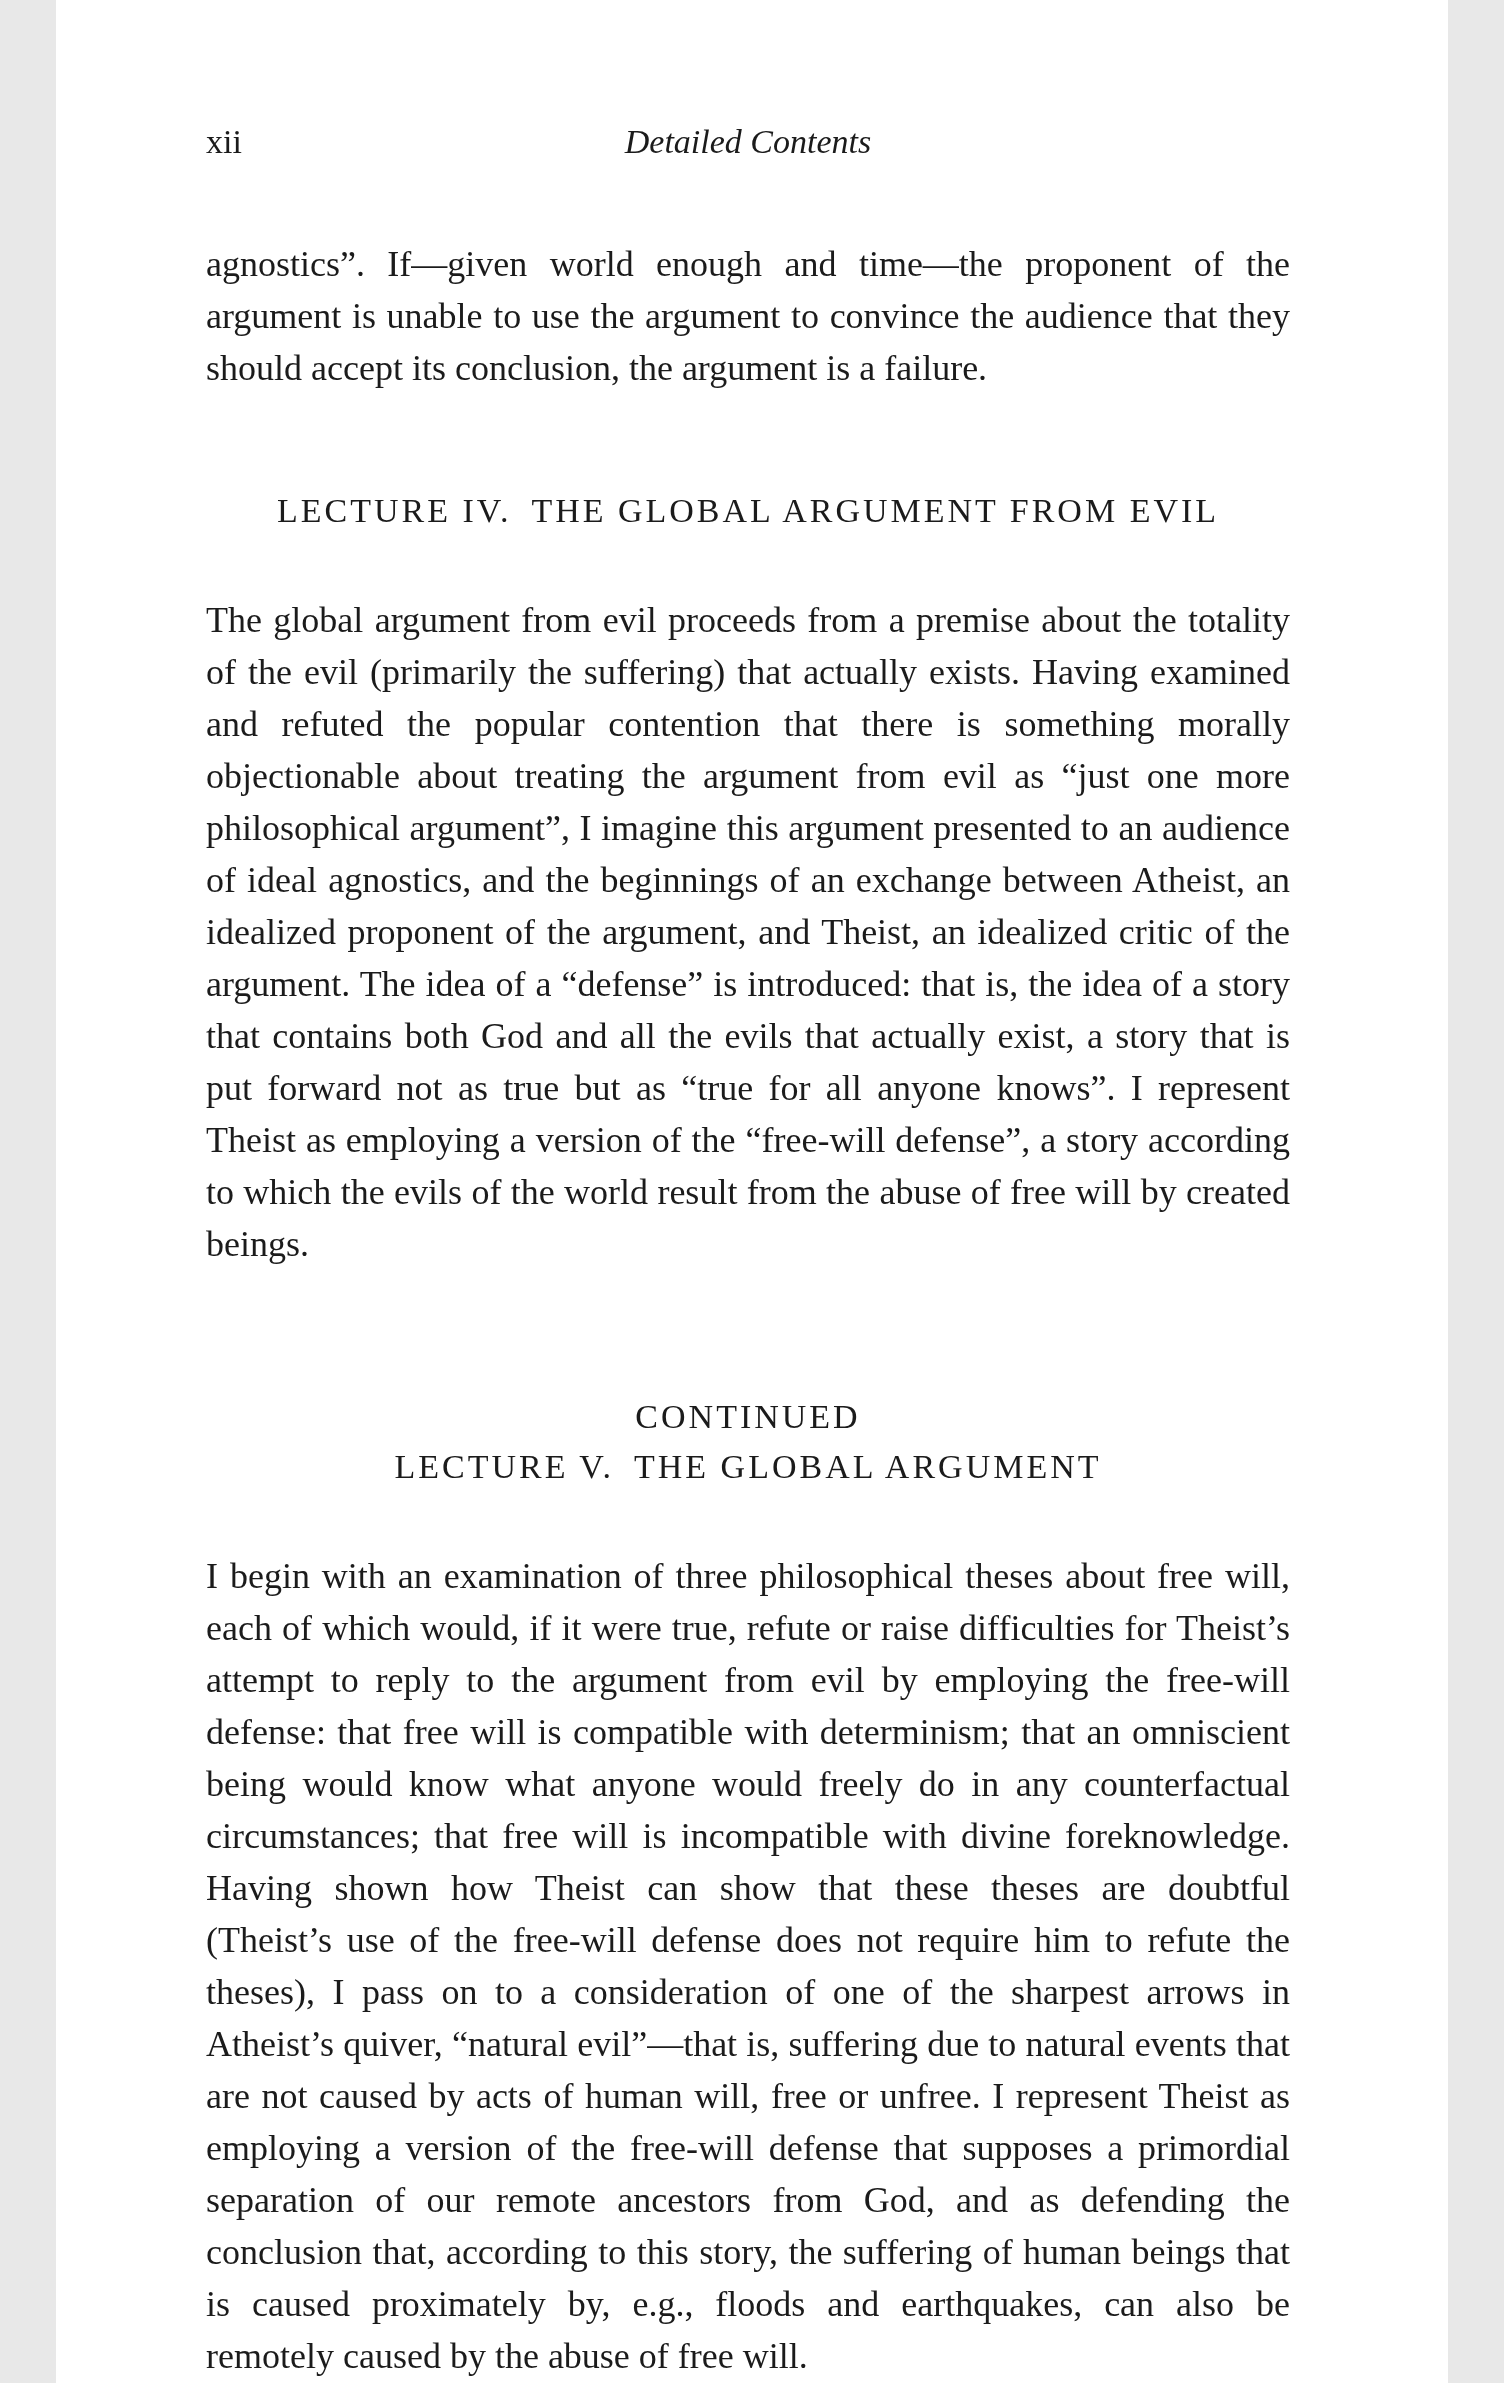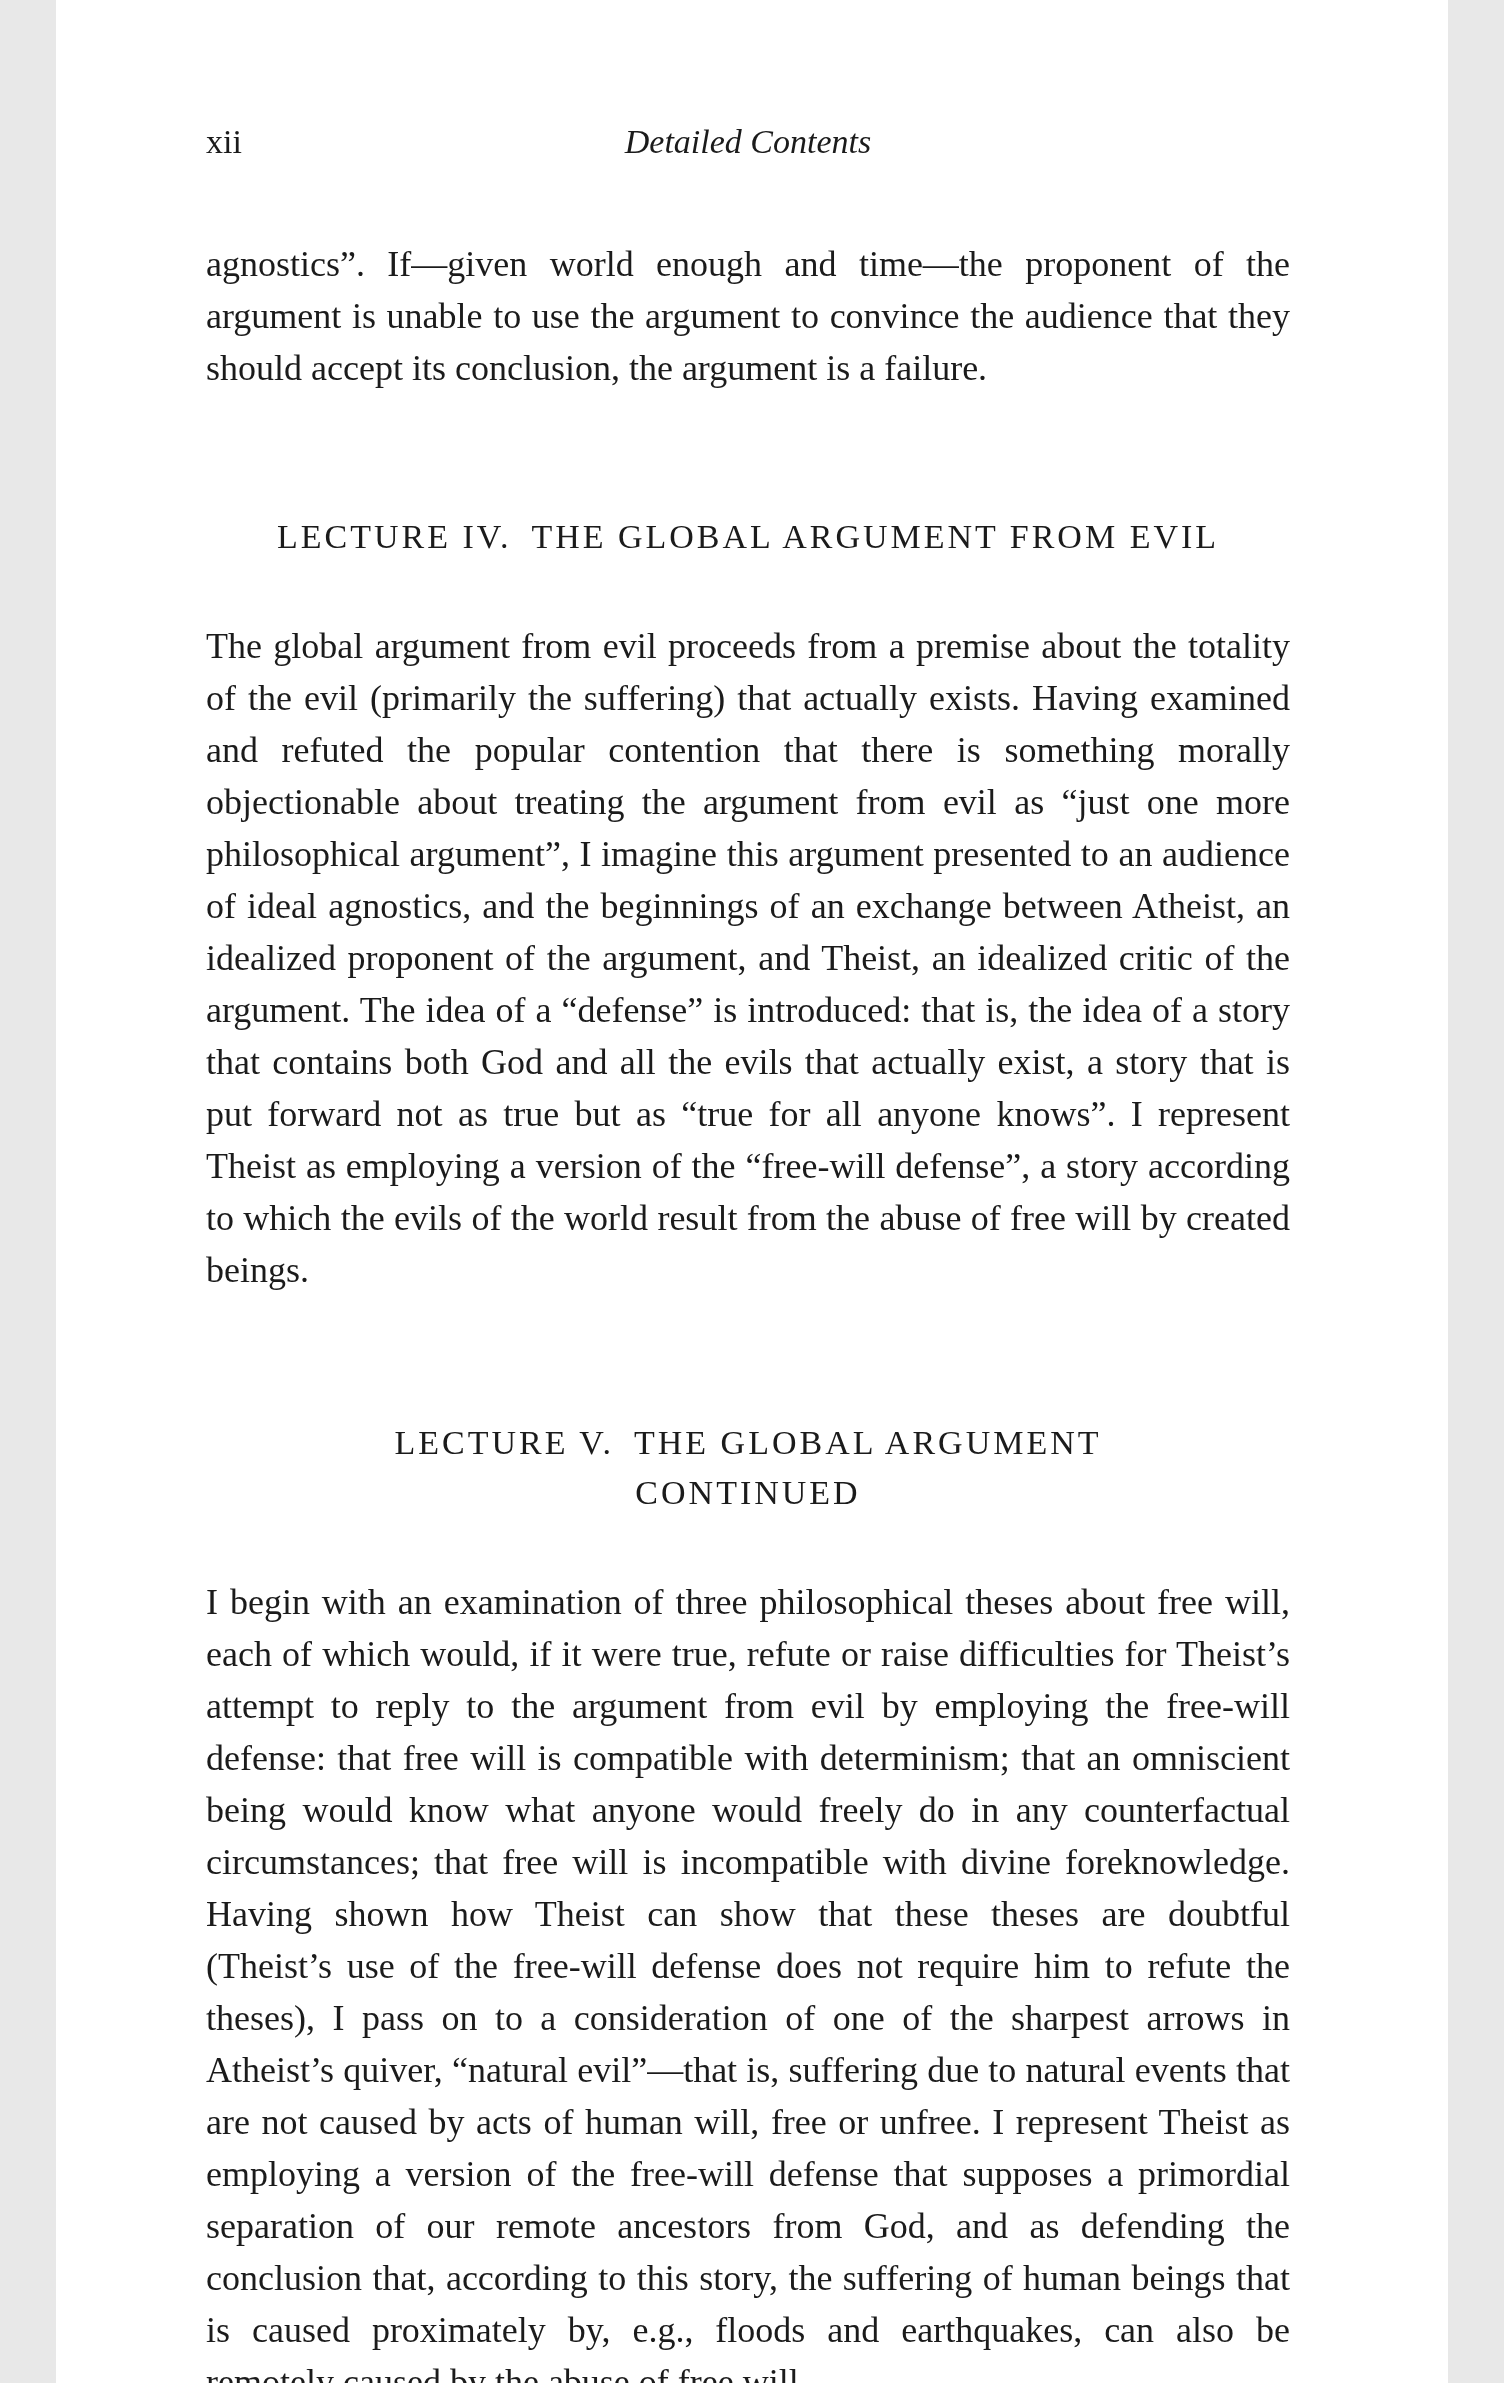--- a/index.html
+++ b/index.html
@@ -49,21 +49,21 @@
   }
   .section-heading {
     text-align: center;
     font-size: 34px;
     line-height: 50px;
     letter-spacing: 3px;
     font-weight: normal;
     margin: 0;
   }
   .heading-iv {
-    margin-top: 118px;
+    margin-top: 92px;
     margin-bottom: 58px;
   }
   .heading-v {
     margin-top: 122px;
     margin-bottom: 58px;
   }
   .heading-line {
     display: block;
   }
 </style>
@@ -77,19 +77,19 @@
     <span class="running-head-title">Detailed Contents</span>
   </div>
 
   <p class="body-paragraph continuation">agnostics”. If—given world enough and time—the proponent of the argument is unable to use the argument to convince the audience that they should accept its conclusion, the argument is a failure.</p>
 
   <h2 class="section-heading heading-iv">LECTURE IV. THE GLOBAL ARGUMENT FROM EVIL</h2>
 
   <p class="body-paragraph">The global argument from evil proceeds from a premise about the totality of the evil (primarily the suffering) that actually exists. Having examined and refuted the popular contention that there is something morally objectionable about treating the argument from evil as “just one more philosophical argument”, I imagine this argument presented to an audience of ideal agnostics, and the beginnings of an exchange between Atheist, an idealized proponent of the argument, and Theist, an idealized critic of the argument. The idea of a “defense” is introduced: that is, the idea of a story that contains both God and all the evils that actually exist, a story that is put forward not as true but as “true for all anyone knows”. I represent Theist as employing a version of the “free-will defense”, a story according to which the evils of the world result from the abuse of free will by created beings.</p>
 
   <h2 class="section-heading heading-v">
+    <span class="heading-line">CONTINUED</span>
     <span class="heading-line">LECTURE V. THE GLOBAL ARGUMENT</span>
-    <span class="heading-line">CONTINUED</span>
   </h2>
 
   <p class="body-paragraph">I begin with an examination of three philosophical theses about free will, each of which would, if it were true, refute or raise difficulties for Theist’s attempt to reply to the argument from evil by employing the free-will defense: that free will is compatible with determinism; that an omniscient being would know what anyone would freely do in any counterfactual circumstances; that free will is incompatible with divine foreknowledge. Having shown how Theist can show that these theses are doubtful (Theist’s use of the free-will defense does not require him to refute the theses), I pass on to a consideration of one of the sharpest arrows in Atheist’s quiver, “natural evil”—that is, suffering due to natural events that are not caused by acts of human will, free or unfree. I represent Theist as employing a version of the free-will defense that supposes a primordial separation of our remote ancestors from God, and as defending the conclusion that, according to this story, the suffering of human beings that is caused proximately by, e.g., floods and earthquakes, can also be remotely caused by the abuse of free will.</p>
 
 </div>
 
 </body></html>

